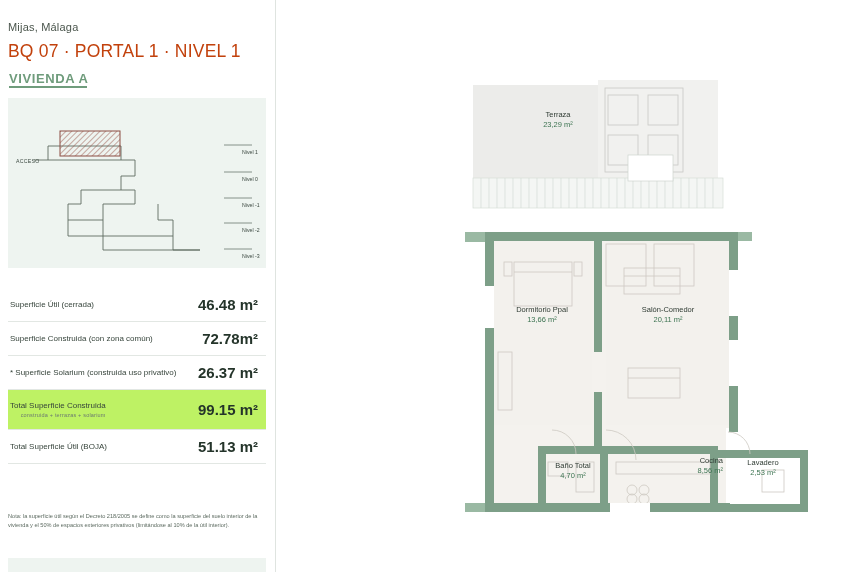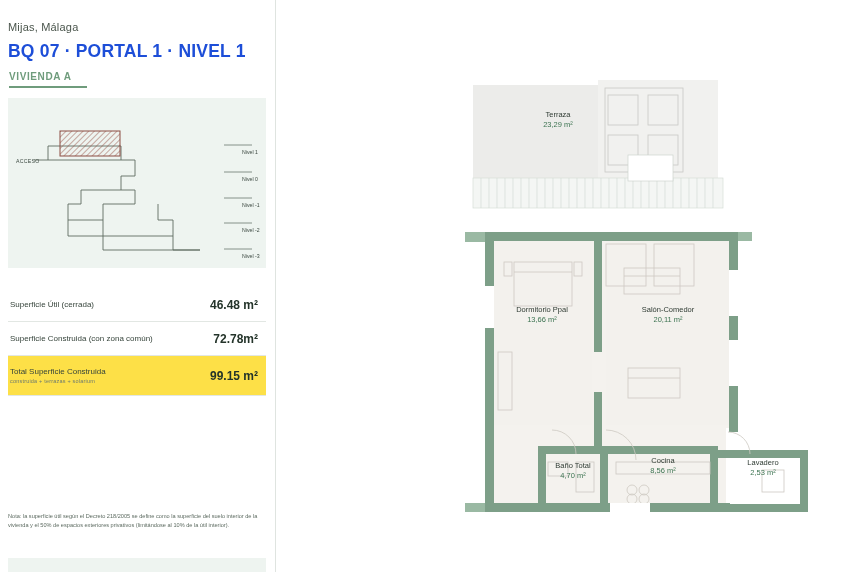--- a/index.html
+++ b/index.html
@@ -38,30 +38,30 @@
     top: 21px;
     font-size: 11px;
     color: #4a554c;
     letter-spacing: 0.2px;
   }
   .main-title {
     position: absolute;
     left: 8px;
     top: 41px;
     font-size: 17.5px;
-    font-weight: bold;
-    color: #1d4ed8;
+    font-weight: normal;
+    color: #c2410c;
     letter-spacing: 0.2px;
     white-space: nowrap;
   }
   .sub-title {
     position: absolute;
     left: 9px;
     top: 71px;
-    font-size: 10px;
+    font-size: 13px;
     font-weight: bold;
     color: #6f9c7c;
     letter-spacing: 0.6px;
   }
   .sub-underline {
     position: absolute;
     left: 9px;
     top: 86px;
     width: 78px;
     height: 2px;
@@ -93,36 +93,37 @@
     display: flex;
     align-items: center;
     justify-content: space-between;
     box-sizing: border-box;
     padding: 0 2px 0 2px;
   }
   .srow.tall {
     height: 40px;
   }
   .srow.highlight {
-    background: #fde047;
+    background: #bef264;
+    text-align: right;
   }
   .slabel {
     font-size: 8px;
     color: #35433a;
     line-height: 1.25;
   }
   .ssub {
     display: block;
     font-size: 5.5px;
     color: #6c7a70;
     letter-spacing: 0.2px;
     margin-top: 1px;
   }
   .sval {
-    font-size: 12px;
+    font-size: 15px;
     font-weight: bold;
     color: #24342a;
     white-space: nowrap;
     padding-right: 6px;
   }
   .note {
     position: absolute;
     left: 8px;
     top: 512px;
     width: 250px;
@@ -222,29 +223,37 @@
       <div class="srow">
         <div class="slabel">Superficie Útil (cerrada)</div>
         <div class="sval">46.48 m²</div>
       </div>
 
       <div class="srow">
         <div class="slabel">Superficie Construida (con zona común)</div>
         <div class="sval">72.78m²</div>
       </div>
 
+      <div class="srow">
+        <div class="slabel">* Superficie Solarium (construida uso privativo)</div>
+        <div class="sval">26.37 m²</div>
+      </div>
 
       <div class="srow tall highlight">
         <div class="slabel">
           <span>Total Superficie Construida</span>
           <span class="ssub">construida + terrazas + solarium</span>
         </div>
         <div class="sval">99.15 m²</div>
       </div>
 
+      <div class="srow">
+        <div class="slabel">Total Superficie Útil (BOJA)</div>
+        <div class="sval">51.13 m²</div>
+      </div>
 
     </div>
 
     <div class="note">Nota: la superficie útil según el Decreto 218/2005 se define como la superficie del suelo interior de la vivienda y el 50% de espacios exteriores privativos (limitándose al 10% de la útil interior).</div>
     <div class="bottom-bar"></div>
   </div>
 
   <div class="plan-wrap">
     <svg class="plan-svg" width="574" height="572" viewBox="0 0 574 572">
 
@@ -390,21 +399,21 @@
     <div class="rlabel" style="left:332px; top:305px; width:120px;">
       <span class="rname">Salón-Comedor</span>
       <span class="rarea">20,11 m²</span>
     </div>
 
     <div class="rlabel" style="left:237px; top:461px; width:120px;">
       <span class="rname">Baño Total</span>
       <span class="rarea">4,70 m²</span>
     </div>
 
-    <div class="rlabel" style="left:327px; top:456px; width:120px;">
+    <div class="rlabel" style="left:327px; top:456px; width:120px;text-align:right;">
       <span class="rname">Cocina</span>
       <span class="rarea">8,56 m²</span>
     </div>
 
     <div class="rlabel" style="left:427px; top:458px; width:120px;">
       <span class="rname">Lavadero</span>
       <span class="rarea">2,53 m²</span>
     </div>
   </div>
 

